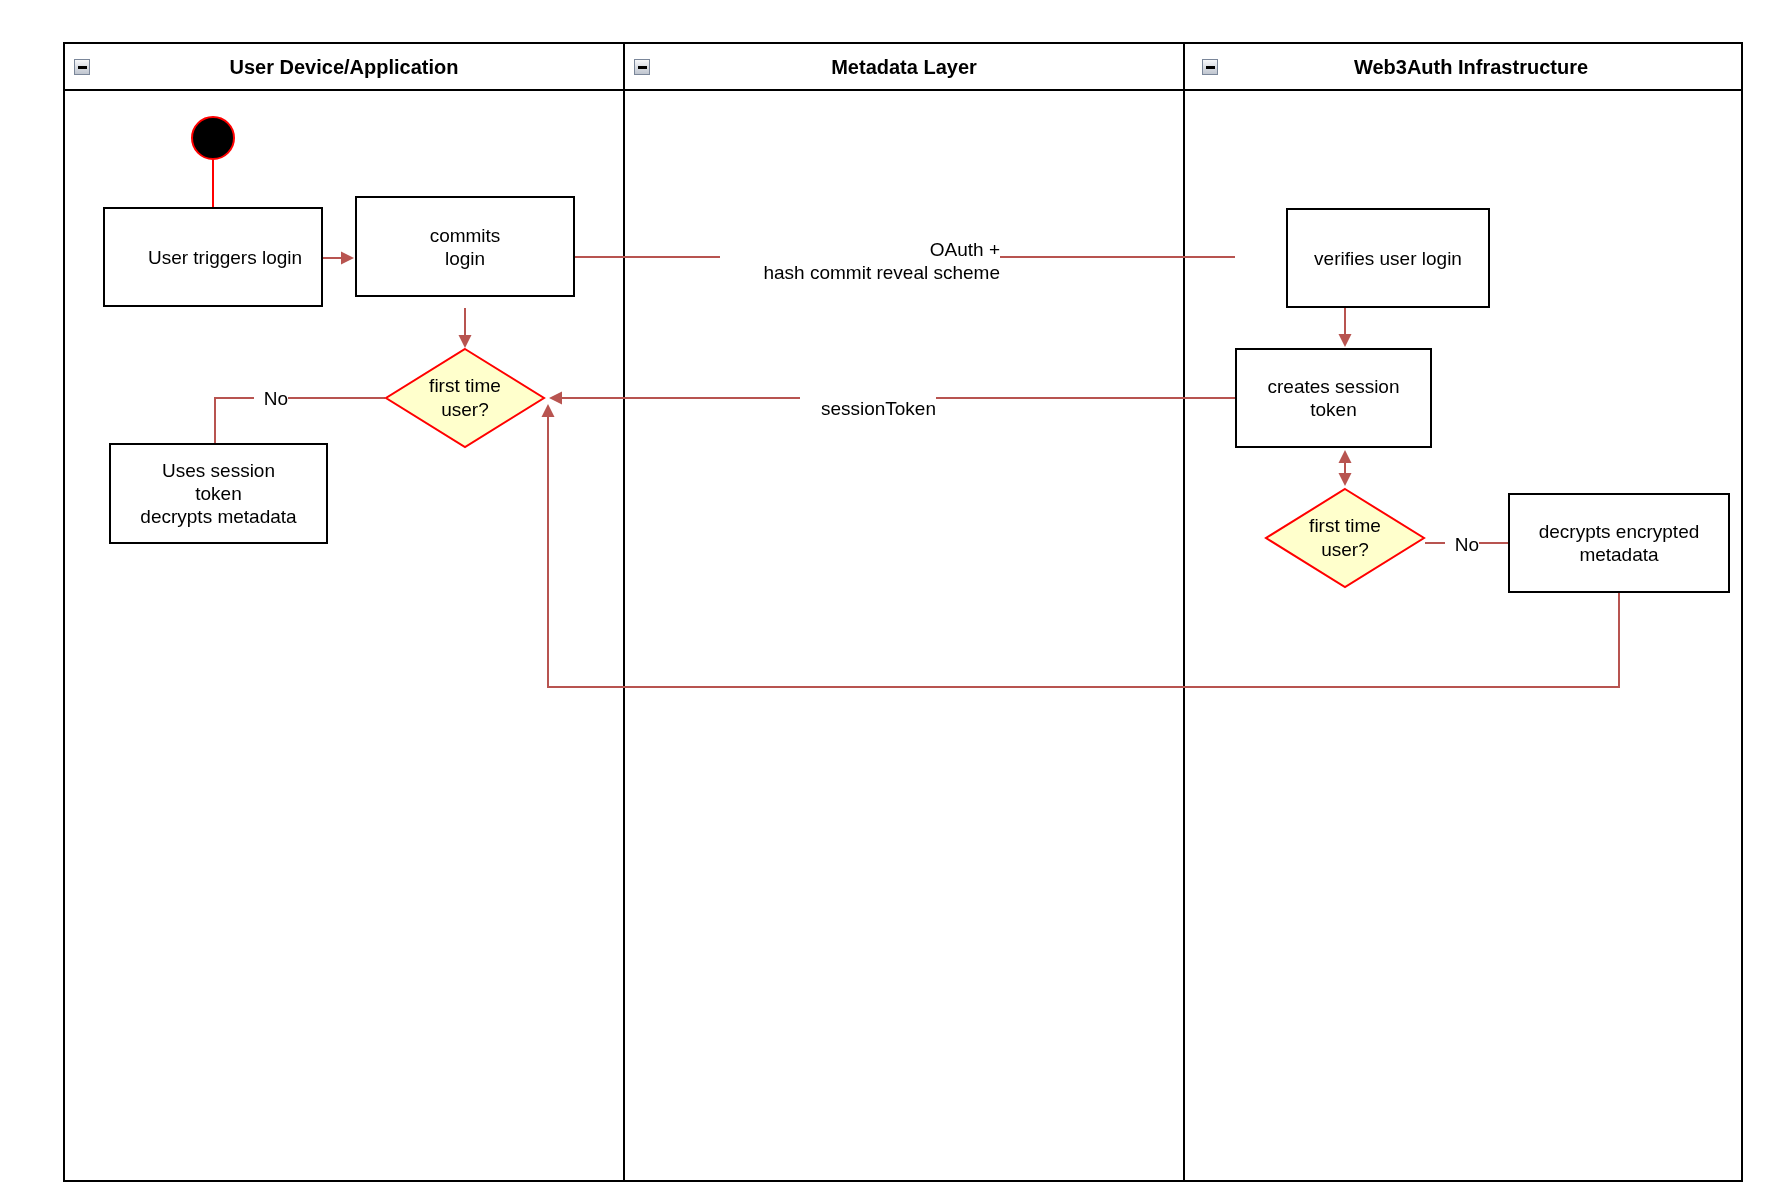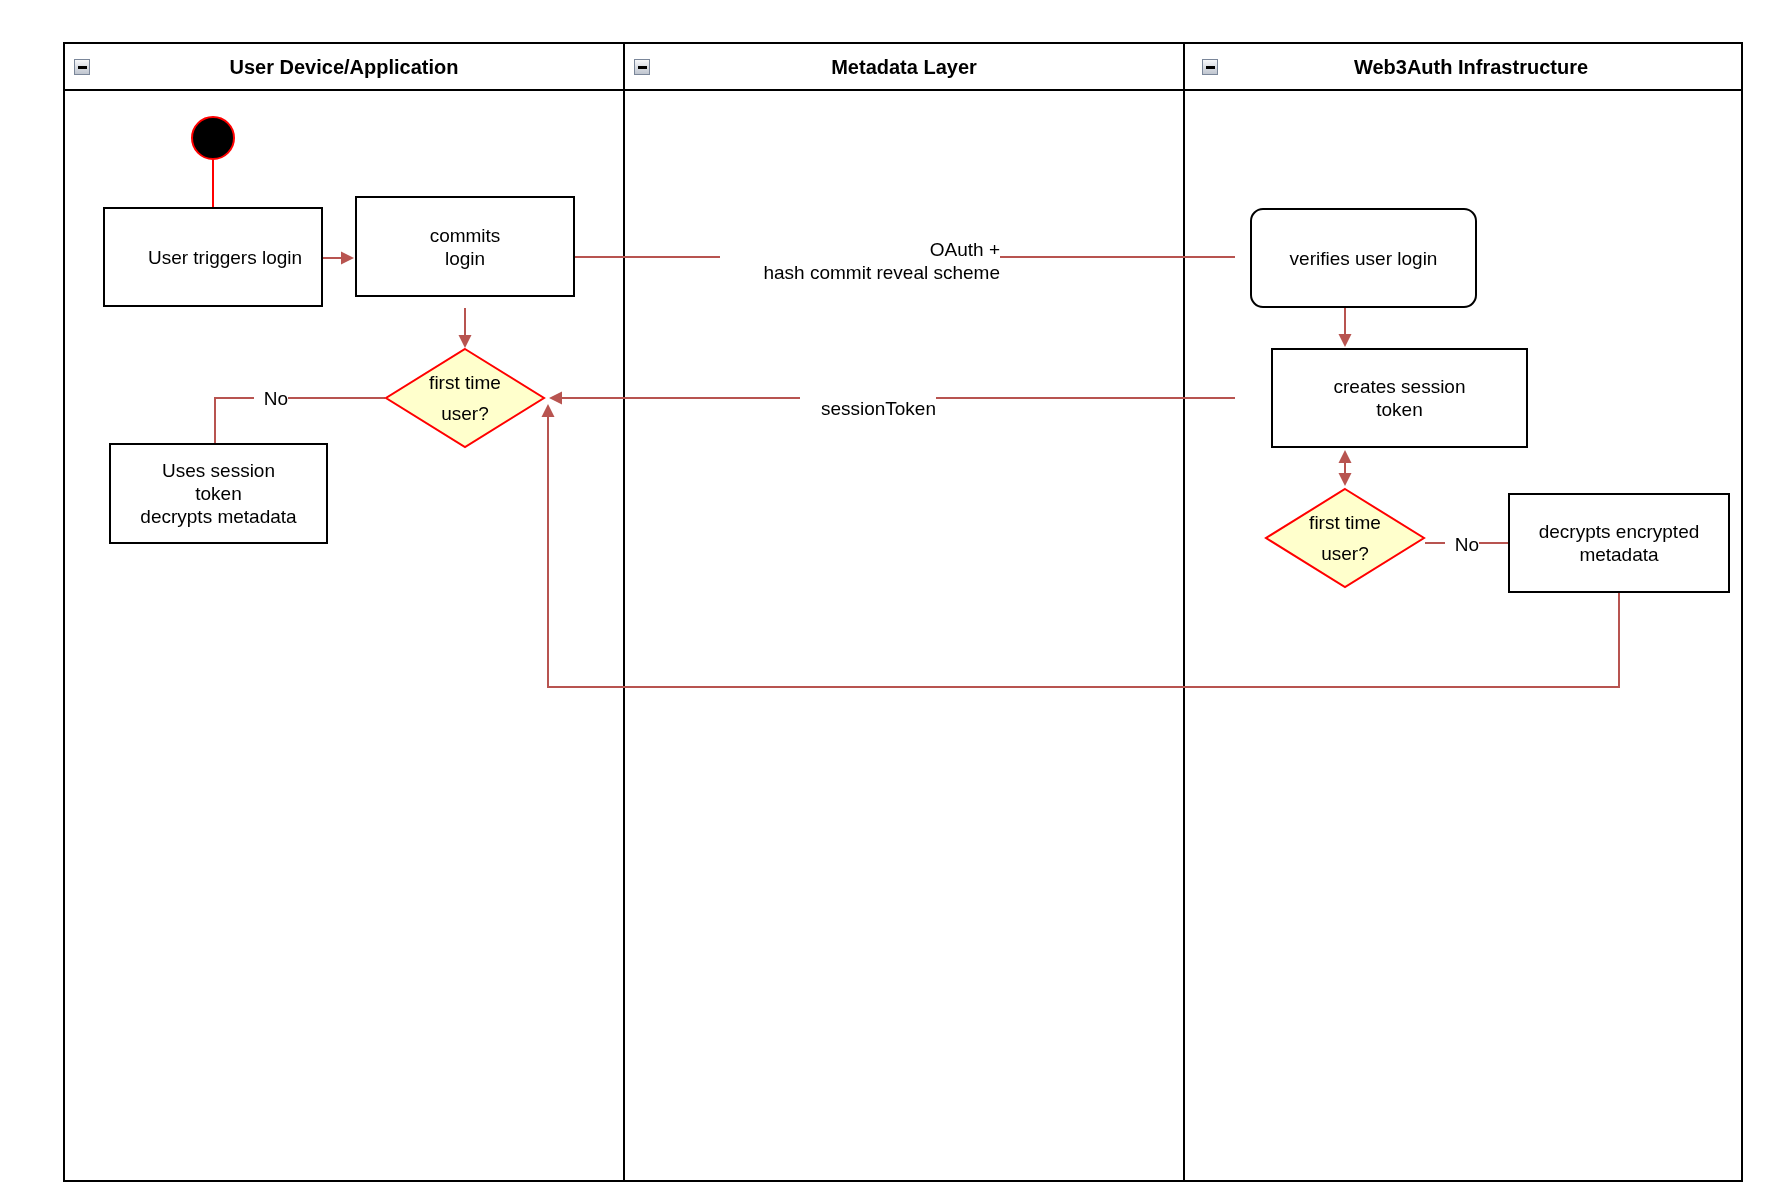--- a/index.html
+++ b/index.html
@@ -120,21 +120,21 @@
   .diamond-wrap svg { position: absolute; left: 0; top: 0; }
   .diamond-label {
     position: absolute;
     left: 0; top: 0; right: 0; bottom: 0;
     display: flex;
     align-items: center;
     justify-content: center;
     text-align: center;
     white-space: pre-line;
     font-size: 19px;
-    line-height: 31px;
+    line-height: 24px;
     color: #000000;
   }
   
   .edge-label {
     position: absolute;
     z-index: 12;
     background: #ffffff;
     font-size: 19px;
     line-height: 23px;
     color: #000000;
@@ -214,23 +214,23 @@
       <polygon points="82,2 161,51 82,100 3,51" fill="#ffffcc" stroke="#ff0000" stroke-width="2"></polygon>
     </svg>
     <div class="diamond-label">first time
 user?</div>
   </div>
 
   <div class="node rect-node" style="left:109px; top:443px; width:219px; height:101px;">Uses session
 token
 decrypts metadata</div>
 
-  <div class="node rect-node" style="left:1250px; top:208px; width:227px; height:100px;border-radius:13px;">verifies user login</div>
-
-  <div class="node rect-node" style="left:1235px; top:348px; width:257px; height:100px;margin-left:36px;">creates session
+  <div class="node rect-node" style="left:1286px; top:208px; width:204px; height:100px;">verifies user login</div>
+
+  <div class="node rect-node" style="left:1235px; top:348px; width:197px; height:100px;">creates session
 token</div>
 
   <div class="diamond-wrap" style="left:1263px; top:487px;">
     <svg width="164" height="102" viewBox="0 0 164 102">
       <polygon points="82,2 161,51 82,100 3,51" fill="#ffffcc" stroke="#ff0000" stroke-width="2"></polygon>
     </svg>
     <div class="diamond-label">first time
 user?</div>
   </div>
 

